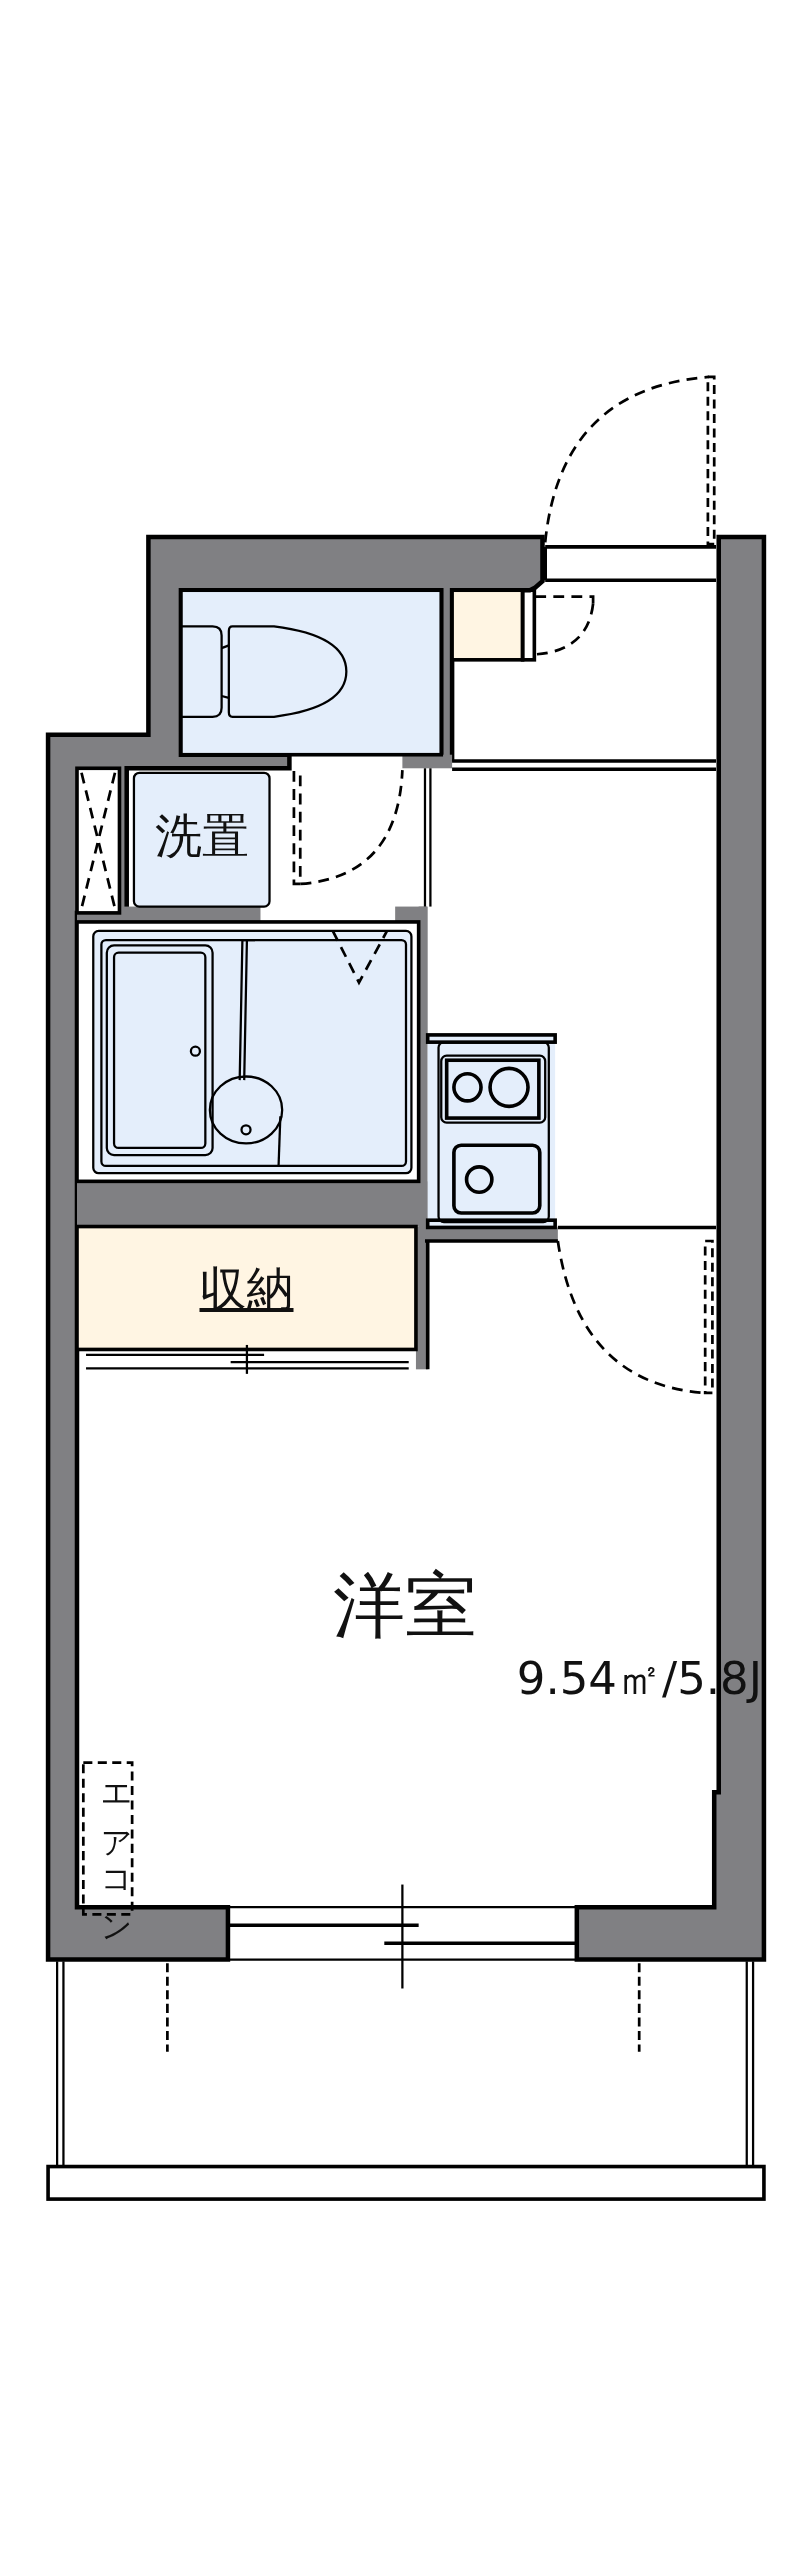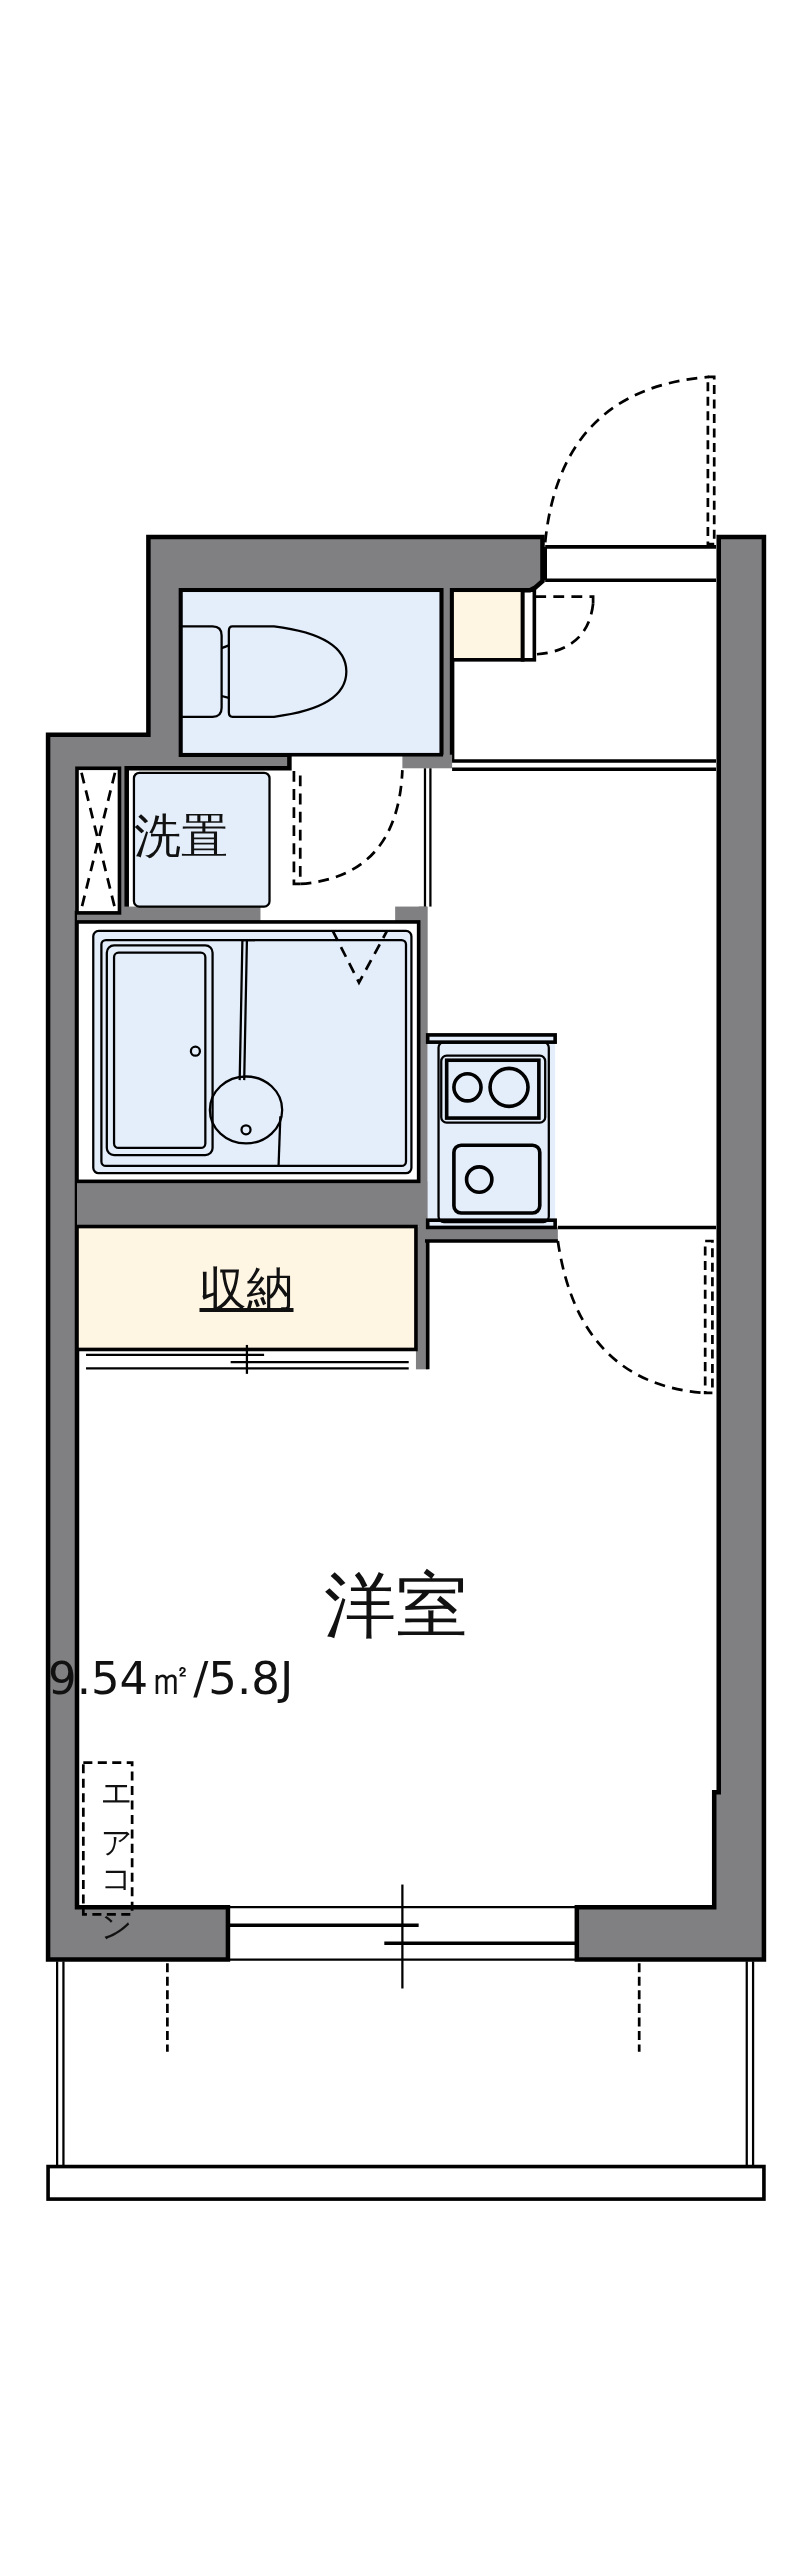--- a/index.html
+++ b/index.html
@@ -7,24 +7,24 @@
   #plan { position: absolute; left: 0; top: 0; width: 812px; height: 2576px; }
   .wall { fill: #808083; stroke: #000; stroke-width: 5; stroke-linejoin: miter; }
   .wall-plain { fill: #808083; stroke: none; }
   .line { stroke: #000; stroke-width: 4; fill: none; }
   .thin { stroke: #000; stroke-width: 2.5; fill: none; }
   .dash { stroke: #000; stroke-width: 3; fill: none; stroke-dasharray: 12 8; }
   .blue { fill: #e4eefb; }
   .beige { fill: #fff5e3; }
   .white { fill: #ffffff; }
   .label { position: absolute; color: #111; font-family: "DejaVu Sans", sans-serif; white-space: nowrap; line-height: 1; }
-  .lbl-toilet-washer { left: 134px; top: 812px; width: 136px; font-size: 47px; }
+  .lbl-toilet-washer { left: 134px; top: 812px; width: 136px; text-align: center; font-size: 47px; }
   .lbl-storage { left: 77px; top: 1265px; width: 339px; text-align: center; font-size: 47px; text-decoration: underline; }
-  .lbl-room { left: 39px; top: 1569px; width: 714px; text-align: center; font-size: 72px; }
-  .lbl-area { left: 48px; top: 1656px; width: 714px; text-align: left; font-size: 45px; }
+  .lbl-room { left: 48px; top: 1569px; width: 714px; text-align: center; font-size: 72px; }
+  .lbl-area { left: 48px; top: 1656px; width: 714px; text-align: right; font-size: 45px; }
   .lbl-ac { left: 83px; top: 1767px; width: 49px; text-align: center; font-size: 31px; writing-mode: vertical-rl; letter-spacing: 7.2px; }
 </style>
 </head>
 <body>
 
 <svg id="plan" viewBox="0 0 898 2850" xmlns="http://www.w3.org/2000/svg">
 
   <g>
 
     <path class="wall" d="M164 594 L600 594 L600 643 L592 650 L586 653 L500 653 L500 840 L488 840 L488 653 L200 653 L200 835 L320 835 L320 850 L140 850 L140 1010 L85 1010 L85 2110 L252 2110 L252 2168 L53 2168 L53 813 L164 813 Z"></path>

